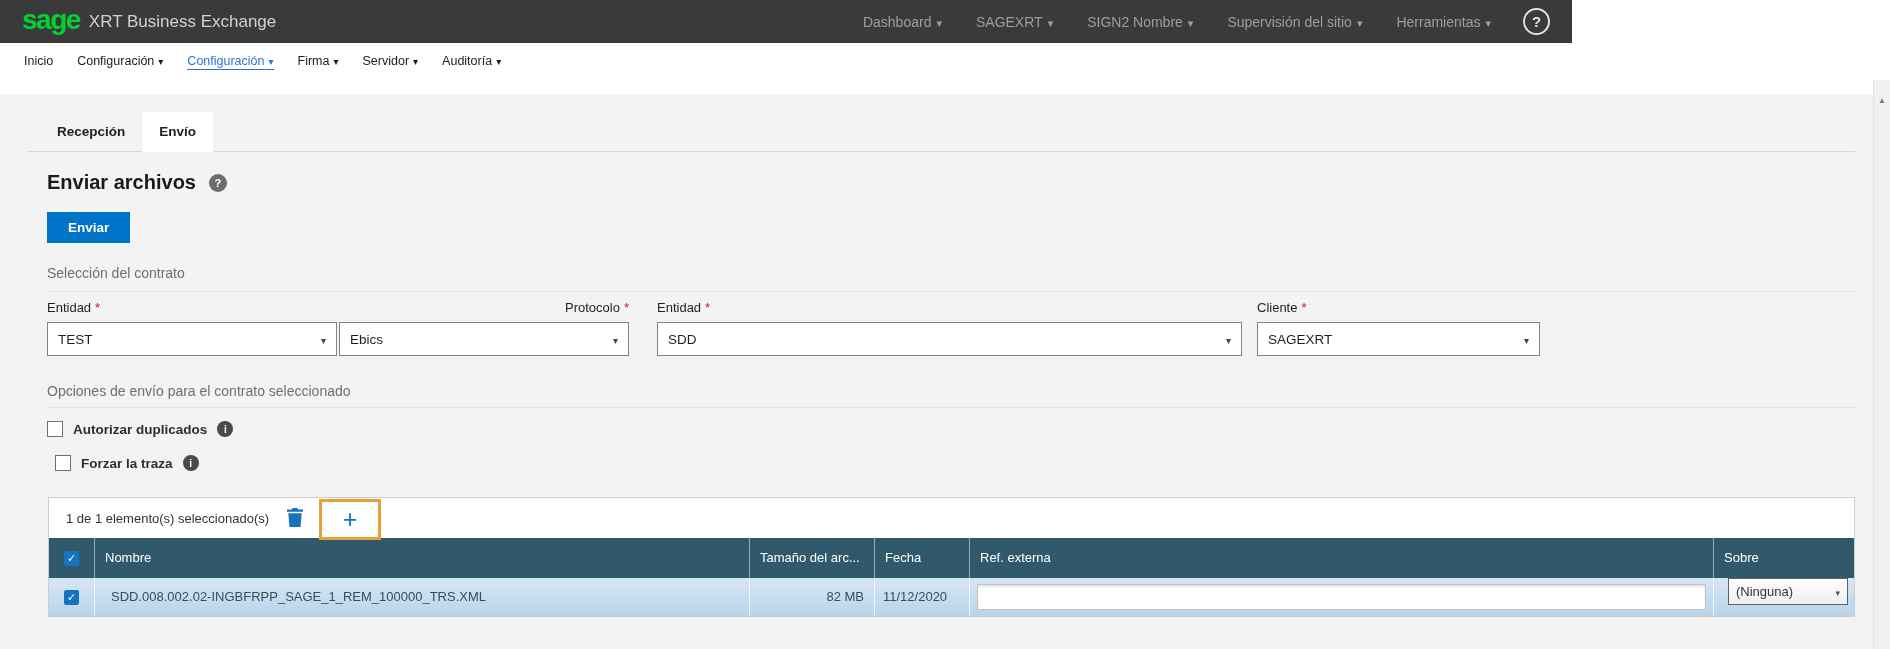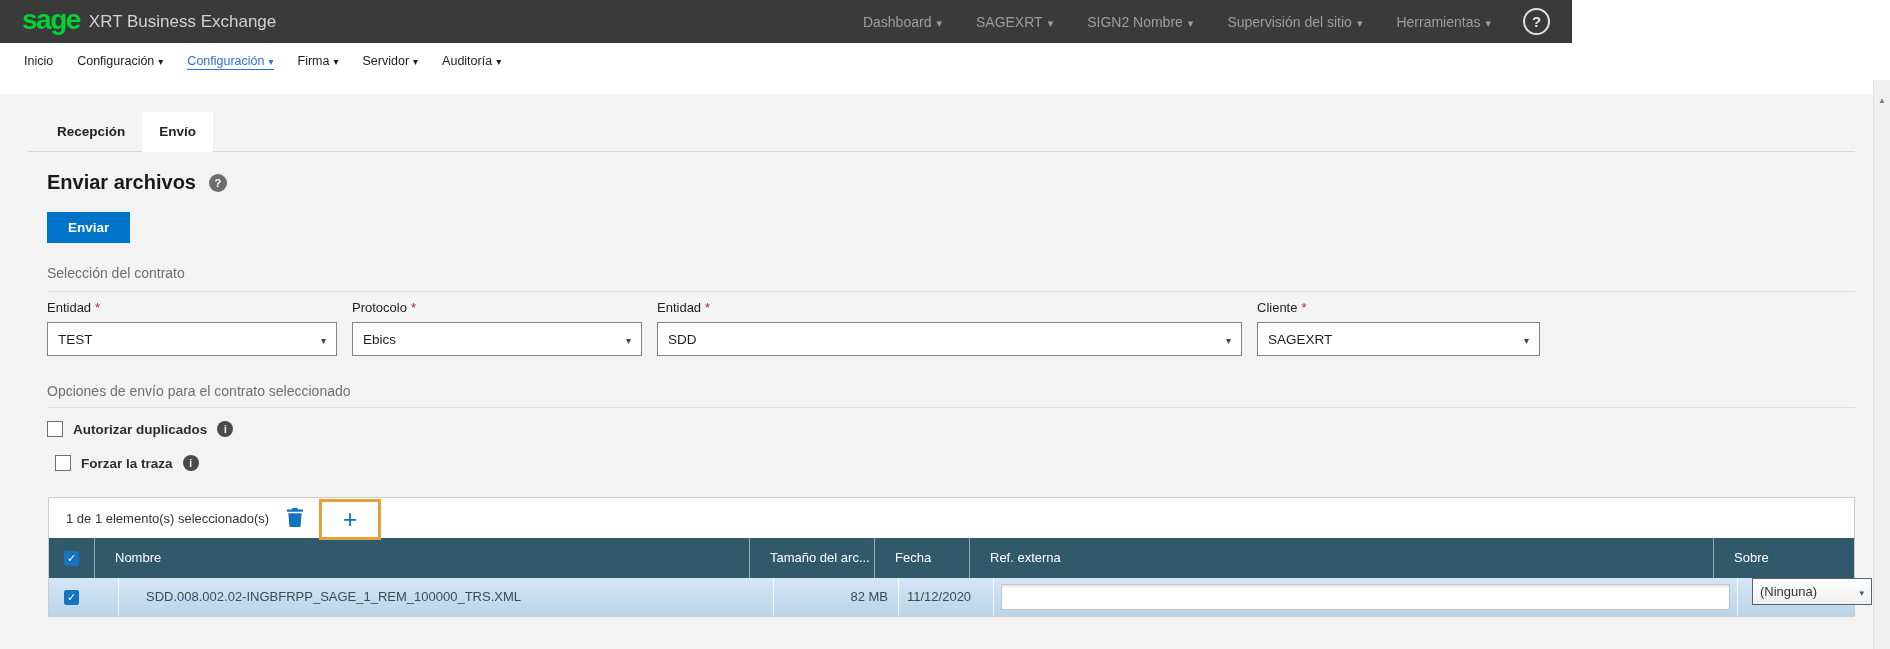--- a/index.html
+++ b/index.html
@@ -56,21 +56,21 @@
                  font-family:"Liberation Sans","DejaVu Sans",sans-serif; }
 
   .section-title { position:absolute; left:47px; font-size:14px; color:#6f6f6f; z-index:2; }
   .s1 { top:265px; } .s2 { top:383px; }
   .divider { position:absolute; left:47px; width:1808px; height:1px; background:#e0e0e0; z-index:2; }
   .d1 { top:291px; } .d2 { top:407px; }
 
   
   .field { position:absolute; top:300px; z-index:2; }
   .f1 { left:47px;  width:290px; }
-  .f2 { left:352px; width:290px; }
+  .f2 { left:339px; width:290px;text-align:right; }
   .f3 { left:657px; width:585px; }
   .f4 { left:1257px; width:283px; }
   .field .label { font-size:13px; color:#1f1f1f; margin-bottom:7px; }
   .req::after { content:"*"; color:var(--required_red,#c3173a); margin-left:4px; font-size:13px; }
   .select { height:34px; background:#fff; border:1px solid #838383; display:flex;
             align-items:center; padding:0 10px; cursor:pointer; justify-content:space-between; }
   .sel-val { font-size:13.5px; color:#1f1f1f; }
   .select .caret { color:#444; } .select .caret::after { font-size:10px; }
 
   
@@ -93,30 +93,30 @@
   .sel-summary { font-size:13px; color:#333; margin-left:17px; }
   .trash-btn { position:absolute; left:238px; top:10px; background:none; border:none; cursor:pointer; padding:0; }
   .add-highlight { position:absolute; left:270px; top:1px; width:62px; height:41px;
                    border:3px solid var(--highlight_orange,#e5a23b); display:flex;
                    align-items:center; justify-content:center; }
   .add-btn { background:#fff; border:none; width:100%; height:100%; cursor:pointer;
              display:flex; align-items:center; justify-content:center; }
   .plus::after { content:"+"; color:var(--icon_blue,#1574bf); font-size:25px; font-weight:300; line-height:1; }
 
   .thead { display:flex; height:40px; background:var(--table_header_bg,#30596c); }
-  .th { color:#fff; font-size:13px; line-height:40px; padding-left:20px; overflow:hidden;
+  .th { color:#fff; font-size:13px; line-height:40px; padding-left:10px; overflow:hidden;
         white-space:nowrap; }
   .trow { display:flex; height:38px; background:linear-gradient(#d6e7f4,#b9d4e9); }
   .td { font-size:13px; color:#3a4c56; line-height:38px; overflow:hidden; white-space:nowrap; }
   .c1 { flex:0 0 45px; }  .c2 { flex:0 0 655px; } .c3 { flex:0 0 125px; }
   .c4 { flex:0 0 95px; }  .c5 { flex:0 0 744px; } .c6 { flex:0 0 143px; }
   .thead .c2,.thead .c3,.thead .c4,.thead .c5,.thead .c6 { border-left:1px solid rgba(255,255,255,.5); }
   .trow  .c2,.trow  .c3,.trow  .c4,.trow  .c5,.trow  .c6 { border-left:1px solid rgba(255,255,255,.75); }
   .cell-center { display:flex; align-items:center; justify-content:center; padding-left:0; }
-  .td.c2 { padding-left:27px;margin-left:24px; }
+  .td.c2 { padding-left:16px; }
   .td.c3 { text-align:right; padding-right:10px; }
   .td.c4 { padding-left:8px; }
   .td.c5 { display:flex; align-items:center; }
   .ref-input { width:calc(100% - 14px); height:26px; margin:0 7px; border:1px solid #c3c3c3;
                box-shadow:inset 0 2px 2px rgba(0,0,0,.1); font-size:13px; padding:0 6px;
                font-family:"Liberation Sans","DejaVu Sans",sans-serif; }
   .td.c6 { display:flex; }
   .mini-select { width:120px; height:27px; margin-left:14px; border:1px solid #56656d;
                  background:linear-gradient(#fff,#efefef); display:flex; align-items:center;
                  justify-content:space-between; padding:0 7px; cursor:pointer; }

